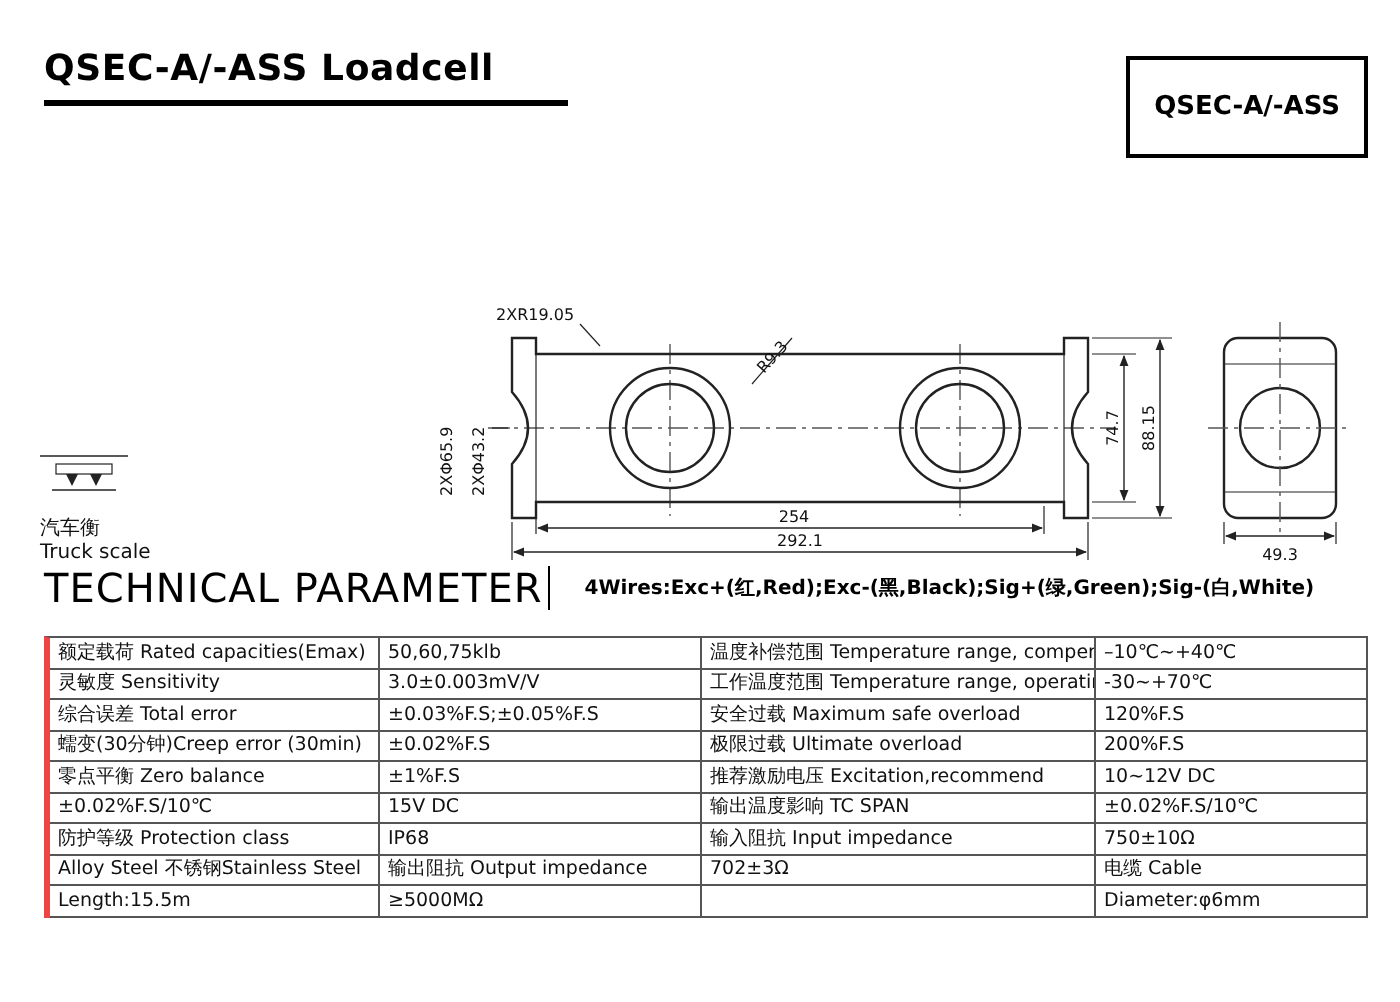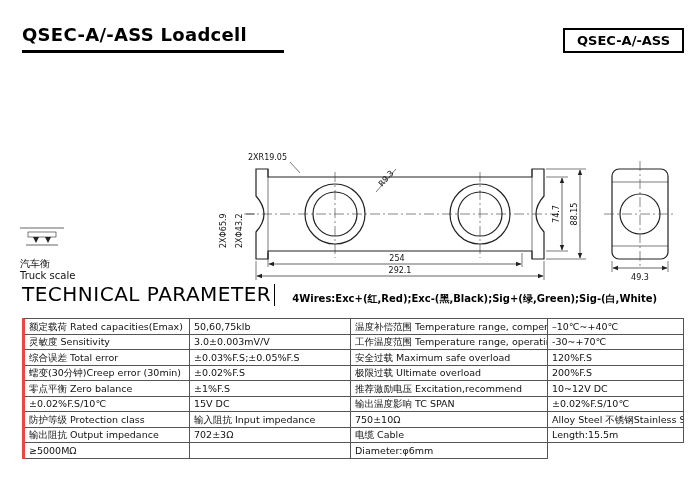--- a/index.html
+++ b/index.html
@@ -8,34 +8,34 @@
     font-family:"DejaVu Sans","Liberation Sans",sans-serif;color:#111;
   }
   
   .title{
     position:absolute;left:22px;top:24px;width:262px;
     font-size:18px;font-weight:bold;letter-spacing:.3px;color:#000;
     padding-bottom:5px;border-bottom:3px solid #000;white-space:nowrap;
   }
   .badge{
     position:absolute;right:16px;top:28px;
-    border:2px solid #000;padding:3px 12px;
+    border:2px solid #000;padding:16px 12px;
     font-size:13px;font-weight:bold;color:#000;background:#fff;white-space:nowrap;
   }
   
   .drawing{position:absolute;left:0;top:60px;}
   svg text{font-size:8px;fill:#111;}
   svg .lbl{font-size:10px;}
   .outline{fill:none;stroke:#222;stroke-width:1.2;}
   .thin{stroke:#222;stroke-width:.6;fill:none;}
   .dim{stroke:#222;stroke-width:.7;fill:none;}
   .cl{stroke:#555;stroke-width:.7;stroke-dasharray:10 3 2 3;}
   
   .sect{
-    position:absolute;left:22px;top:282px;display:flex;align-items:flex-end;white-space:nowrap;
+    position:absolute;left:22px;top:282px;display:flex;align-items:center;white-space:nowrap;
   }
   .sect .tp{font-size:20px;font-weight:500;letter-spacing:.5px;color:#000;}
   .sect .pipe{border-left:1.5px solid #000;height:22px;margin:0 6px 0 3px;}
   .sect .wires{font-size:10px;font-weight:600;color:#000;margin-left:11px;}
   
   .ptable{
     position:absolute;left:22px;top:318px;
     display:grid;grid-template-columns:165px 161px 197px 136px;grid-auto-rows:15.5px;
     border-top:1px solid #555;border-left:3px solid #ef4444;
     font-size:9.5px;line-height:1;
@@ -159,20 +159,21 @@
     <div>±1%F.S</div>
     <div>推荐激励电压 Excitation,recommend</div>
     <div>10~12V DC</div>
 
     <div>±0.02%F.S/10℃</div>
     <div>15V DC</div>
 
     <div>输出温度影响 TC SPAN</div>
     <div>±0.02%F.S/10℃</div>
     <div>防护等级 Protection class</div>
+    <div>IP68</div>
 
     <div>输入阻抗 Input  impedance</div>
     <div>750±10Ω</div>
     <div>Alloy Steel 不锈钢Stainless Steel</div>
 
     <div>输出阻抗 Output  impedance</div>
     <div>702±3Ω</div>
     <div>电缆 Cable</div>
     <div>Length:15.5m</div>
 

